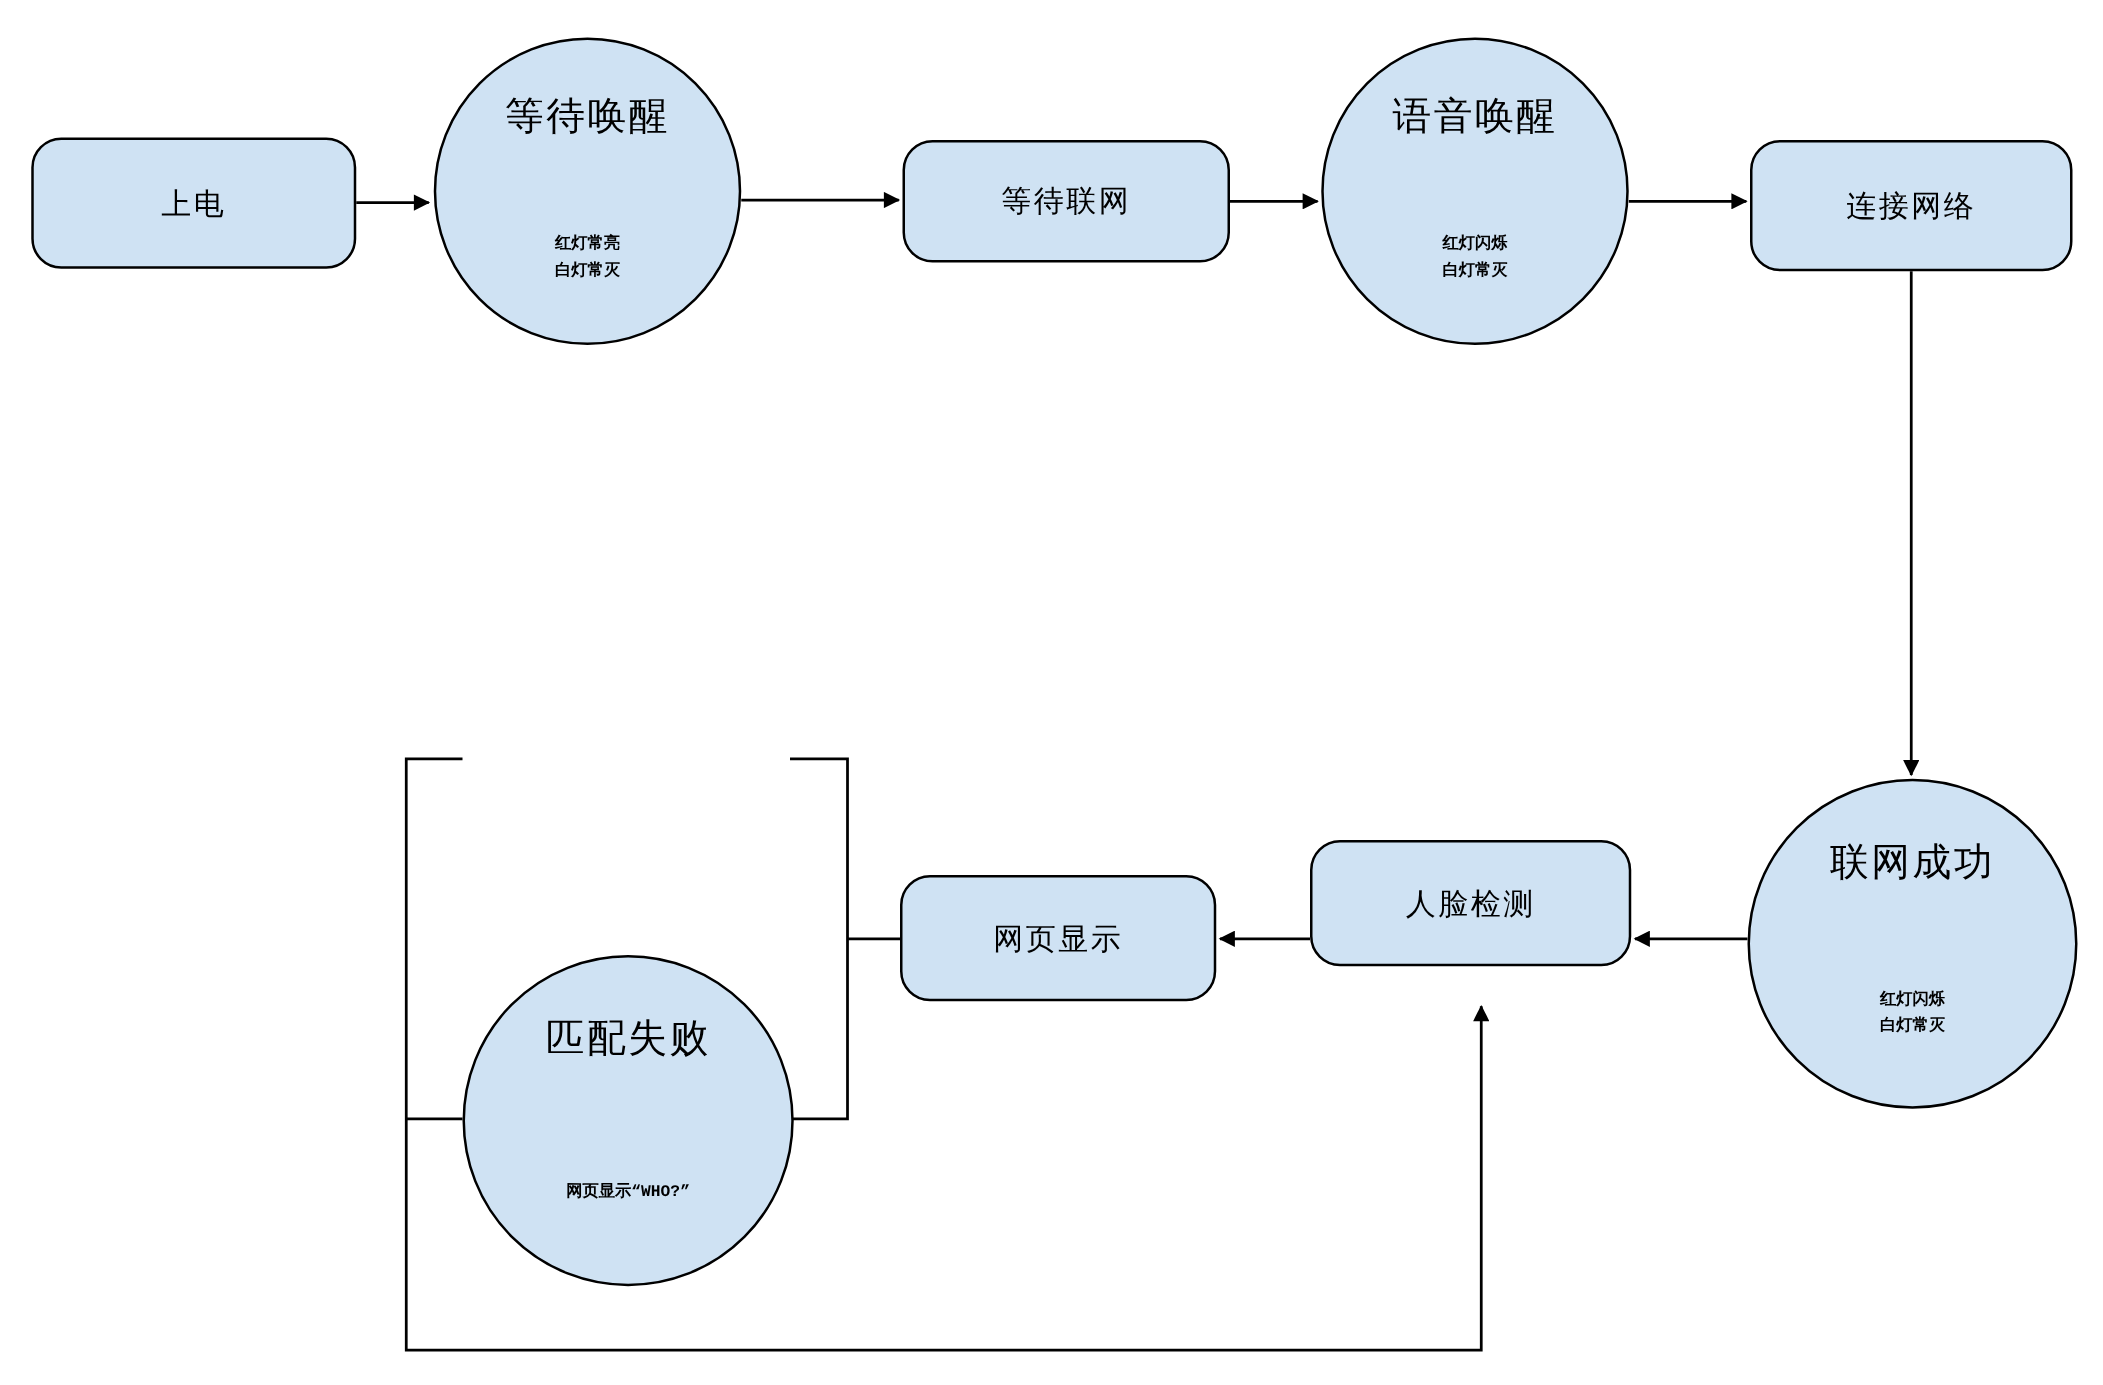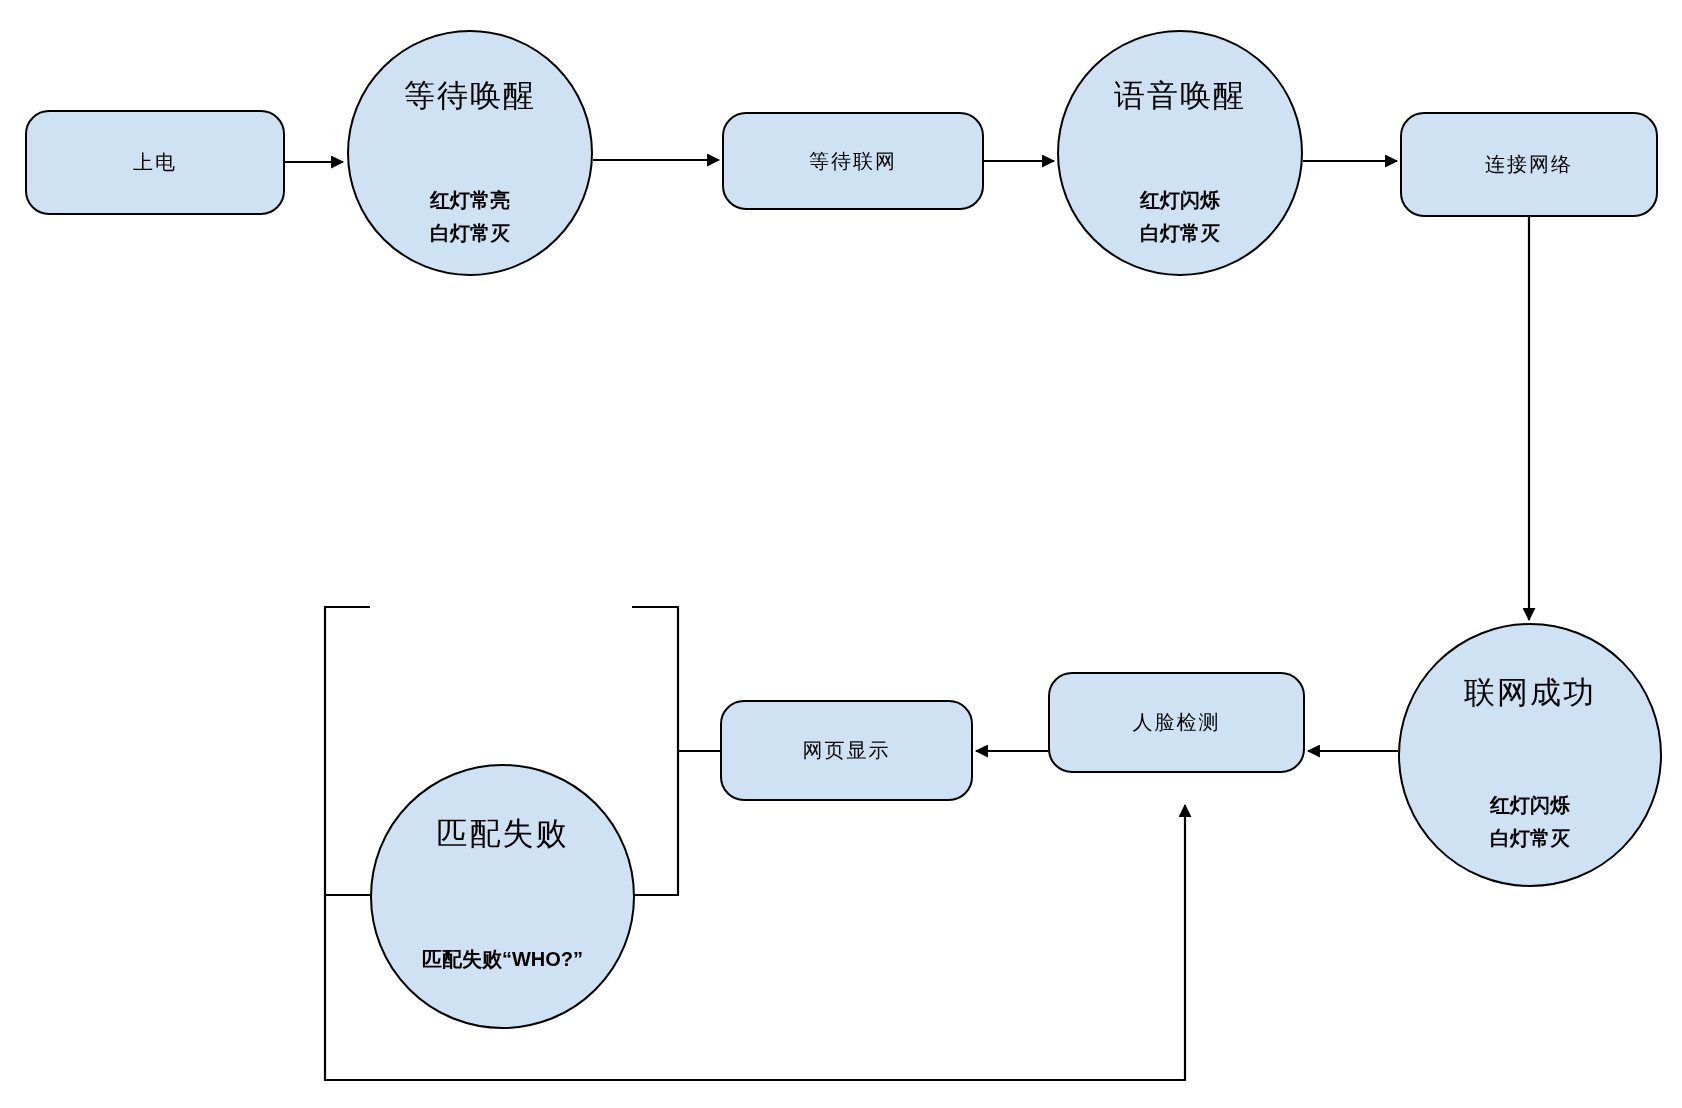--- a/index.html
+++ b/index.html
@@ -15,31 +15,31 @@
   .node{
     position:absolute;
     background:var(--node-fill,#cfe2f3);
     border:2.5px solid var(--node-border,#000);
     box-sizing:border-box;
   }
   .rect{
     border-radius:24px;
     display:flex;align-items:center;justify-content:center;
   }
-  .circle{border-radius:50%;}
+  .circle{border-radius:50%;font-family:Liberation Mono, monospace;}
   .node-label{
-    font-size:20px;letter-spacing:2px;text-align:center;
+    font-size:24px;letter-spacing:2px;text-align:center;
   }
   .circle .node-title{
     position:absolute;top:20%;left:0;right:0;
     text-align:center;font-size:31px;letter-spacing:2px;line-height:1;
   }
   .circle .node-sub{
     position:absolute;top:63%;left:0;right:0;
-    text-align:center;font-size:20px;line-height:1.65;font-weight:600;
+    text-align:center;font-size:13px;line-height:1.65;font-weight:600;
   }
   .circle .node-sub.sub-lower{top:68%;}
   .sub-line{display:block;}
 </style>
 </head>
 <body>
 
 <div class="canvas">
 
   <svg class="wires" viewBox="0 0 1682 1108" xmlns="http://www.w3.org/2000/svg">
@@ -104,17 +104,17 @@
   </div>
 
   <div class="node rect" style="left:720px;top:700px;width:253px;height:101px">
     <div class="node-label">网页显示</div>
   </div>
 
 
   <div class="node circle" style="left:370px;top:764px;width:265px;height:265px">
     <div class="node-title">匹配失败</div>
     <div class="node-sub sub-lower">
-      <span class="sub-line">匹配失败“WHO?”</span>
+      <span class="sub-line">网页显示“WHO?”</span>
     </div>
   </div>
 
 </div>
 
 </body></html>

